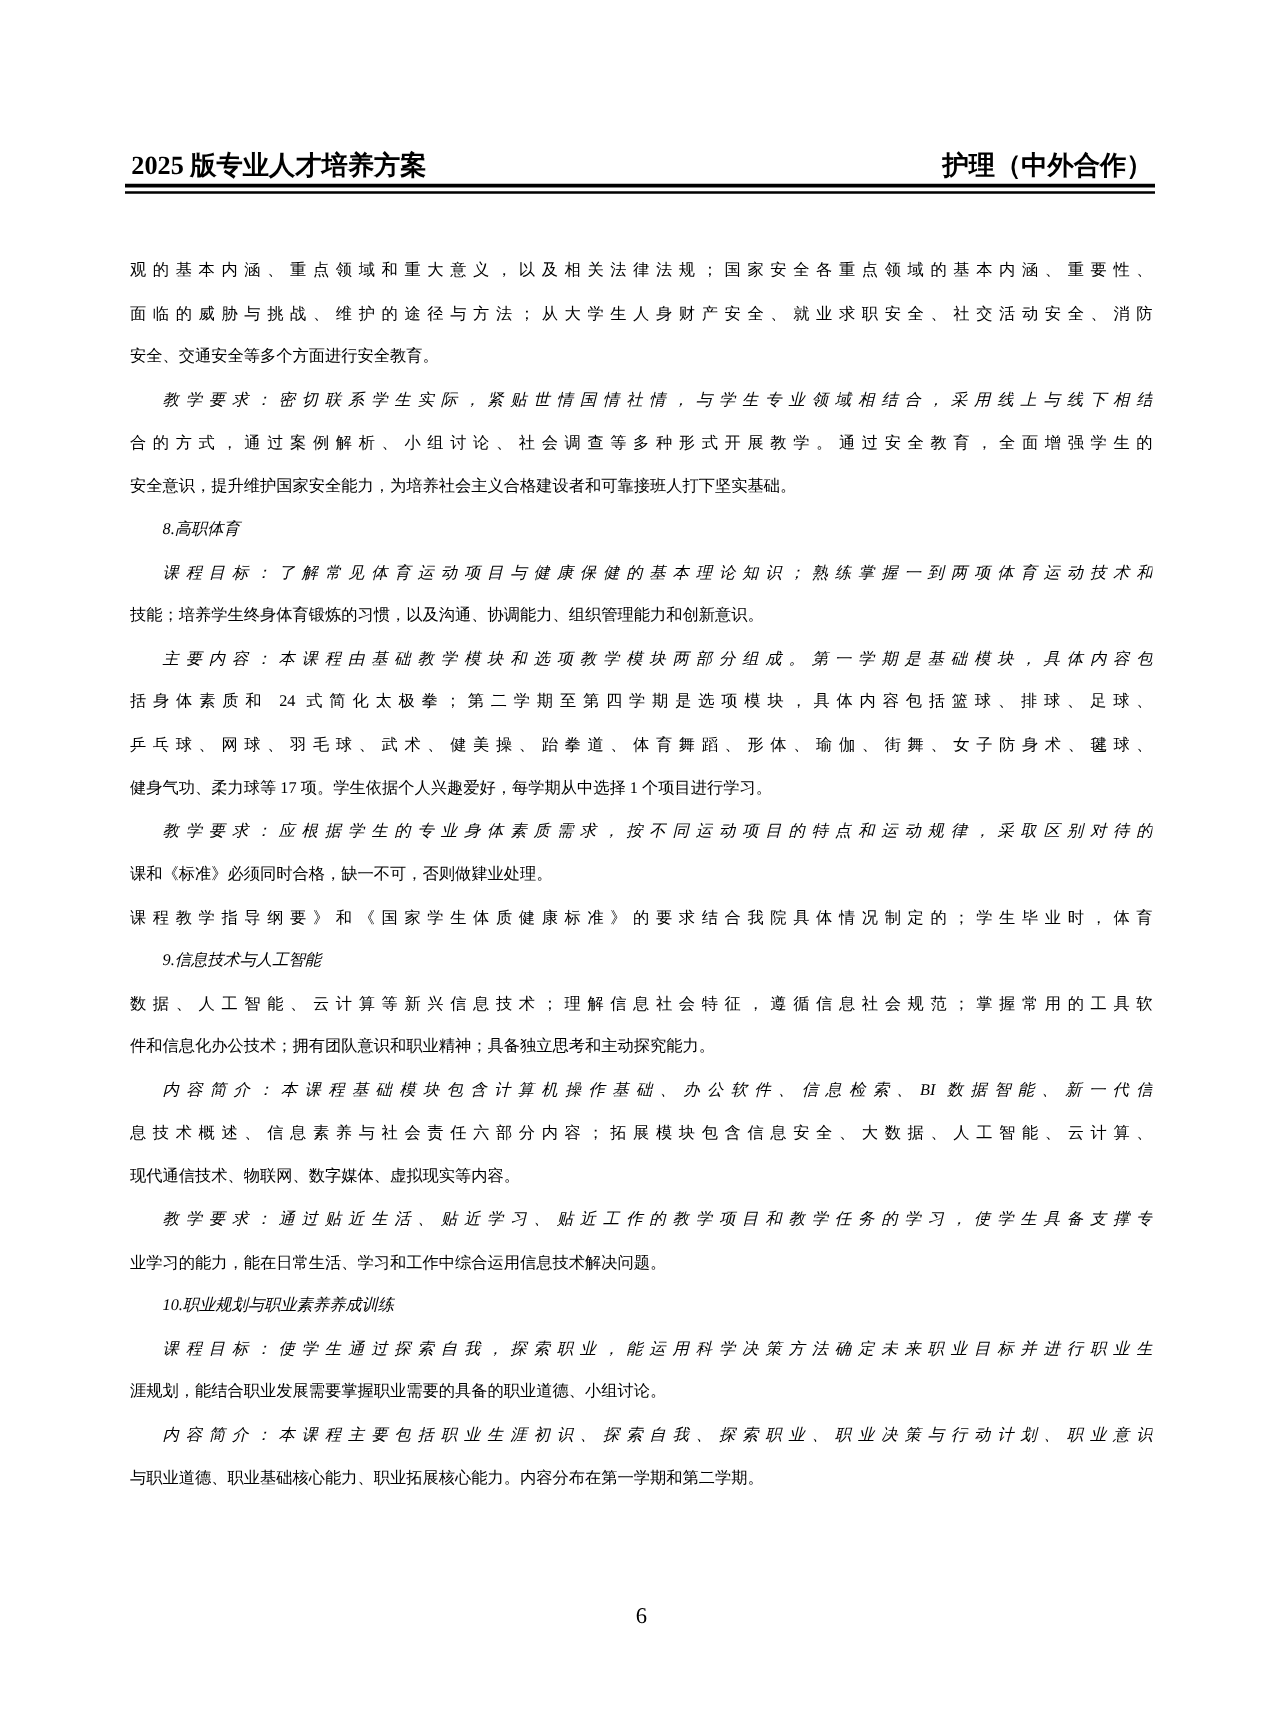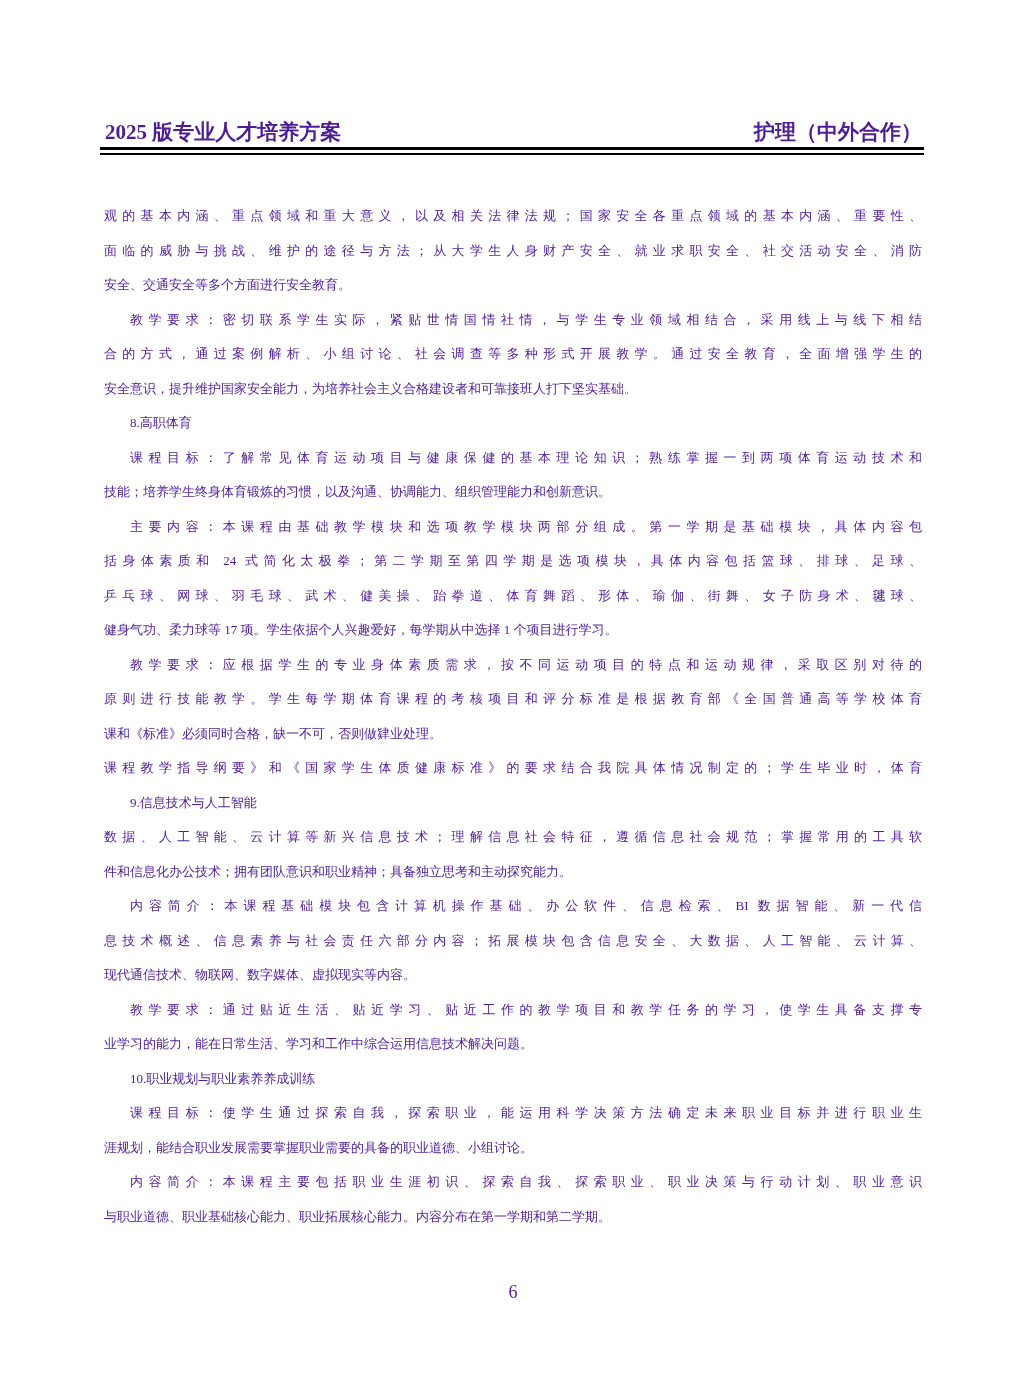--- a/index.html
+++ b/index.html
@@ -6,21 +6,21 @@
     margin: 0;
     padding: 0;
     background: #ffffff;
   }
   .page {
     position: relative;
     width: 1024px;
     height: 1389px;
     background: #ffffff;
     font-family: "Liberation Serif", "DejaVu Serif", serif;
-    color: #4c1d95;
+    color: #000000;
     overflow: hidden;
   }
   .header {
     position: absolute;
     top: 118px;
     left: 105px;
     right: 102px;
     display: flex;
     justify-content: space-between;
     align-items: baseline;
@@ -59,20 +59,21 @@
     overflow: visible;
   }
   .line.just {
     white-space: normal;
     text-align: justify;
     text-align-last: justify;
     overflow: hidden;
   }
   .line.indent {
     text-indent: 2em;
+    font-style: italic;
   }
   .footer {
     position: absolute;
     top: 1278px;
     left: 104px;
     right: 102px;
     text-align: center;
     font-size: 18px;
     line-height: 28px;
   }
@@ -100,21 +101,20 @@
       <div class="line just">合的方式，通过案例解析、小组讨论、社会调查等多种形式开展教学。通过安全教育，全面增强学生的</div>
       <div class="line">安全意识，提升维护国家安全能力，为培养社会主义合格建设者和可靠接班人打下坚实基础。</div>
       <div class="line indent">8.高职体育</div>
       <div class="line indent just">课程目标：了解常见体育运动项目与健康保健的基本理论知识；熟练掌握一到两项体育运动技术和</div>
       <div class="line">技能；培养学生终身体育锻炼的习惯，以及沟通、协调能力、组织管理能力和创新意识。</div>
       <div class="line indent just">主要内容：本课程由基础教学模块和选项教学模块两部分组成。第一学期是基础模块，具体内容包</div>
       <div class="line just">括身体素质和 24 式简化太极拳；第二学期至第四学期是选项模块，具体内容包括篮球、排球、足球、</div>
       <div class="line just">乒乓球、网球、羽毛球、武术、健美操、跆拳道、体育舞蹈、形体、瑜伽、街舞、女子防身术、毽球、</div>
       <div class="line">健身气功、柔力球等 17 项。学生依据个人兴趣爱好，每学期从中选择 1 个项目进行学习。</div>
       <div class="line indent just">教学要求：应根据学生的专业身体素质需求，按不同运动项目的特点和运动规律，采取区别对待的</div>
-      <div class="line just">原则进行技能教学。学生每学期体育课程的考核项目和评分标准是根据教育部《全国普通高等学校体育</div>
       <div class="line">课和《标准》必须同时合格，缺一不可，否则做肄业处理。</div>
       <div class="line just">课程教学指导纲要》和《国家学生体质健康标准》的要求结合我院具体情况制定的；学生毕业时，体育</div>
       <div class="line indent">9.信息技术与人工智能</div>
       <div class="line just">数据、人工智能、云计算等新兴信息技术；理解信息社会特征，遵循信息社会规范；掌握常用的工具软</div>
       <div class="line">件和信息化办公技术；拥有团队意识和职业精神；具备独立思考和主动探究能力。</div>
       <div class="line indent just">内容简介：本课程基础模块包含计算机操作基础、办公软件、信息检索、BI 数据智能、新一代信</div>
       <div class="line just">息技术概述、信息素养与社会责任六部分内容；拓展模块包含信息安全、大数据、人工智能、云计算、</div>
       <div class="line">现代通信技术、物联网、数字媒体、虚拟现实等内容。</div>
       <div class="line indent just">教学要求：通过贴近生活、贴近学习、贴近工作的教学项目和教学任务的学习，使学生具备支撑专</div>
       <div class="line">业学习的能力，能在日常生活、学习和工作中综合运用信息技术解决问题。</div>

